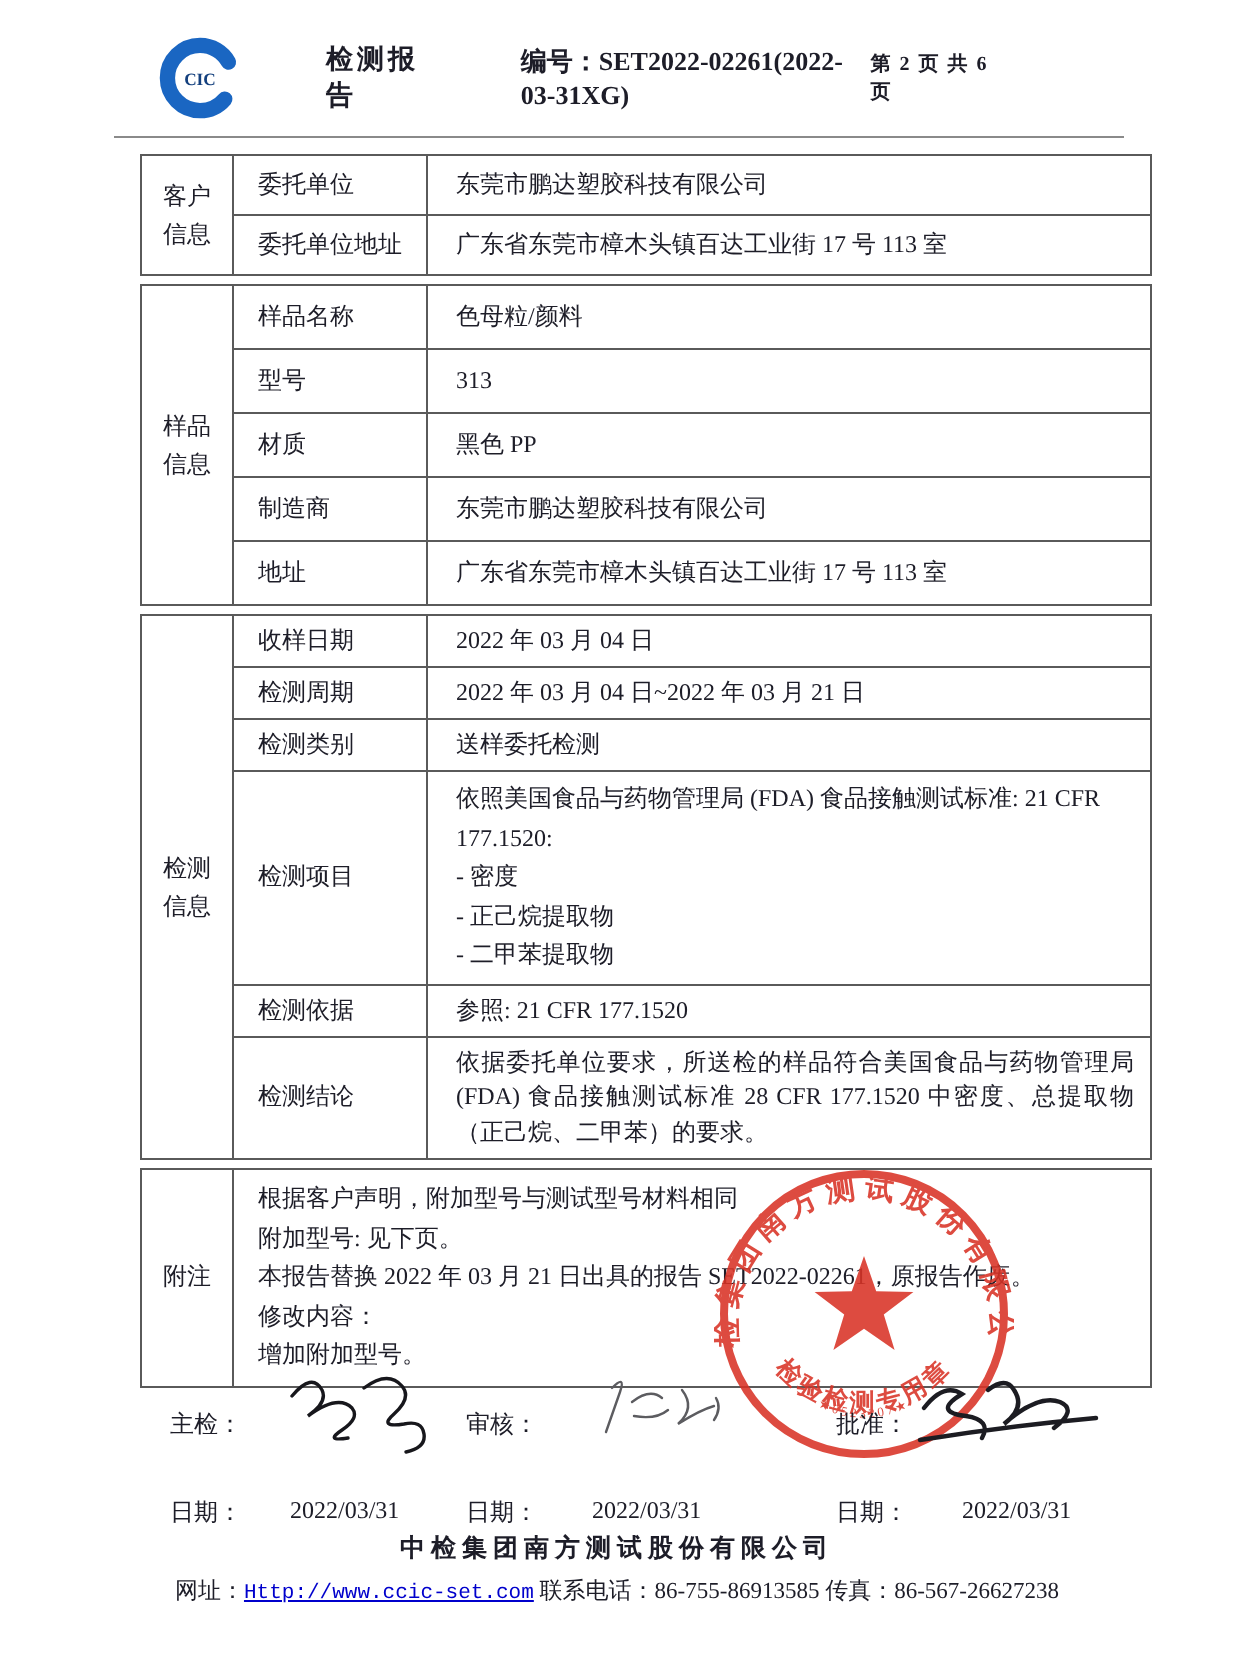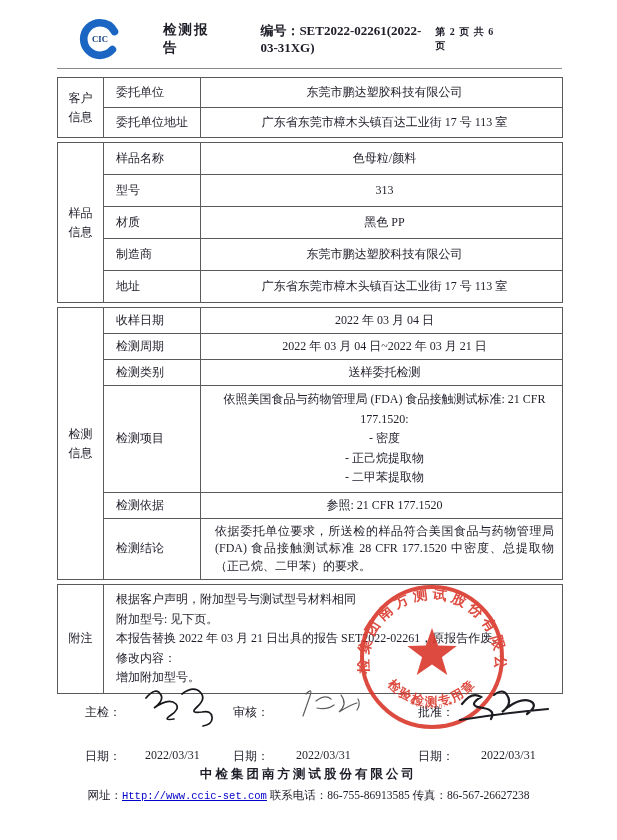--- a/index.html
+++ b/index.html
@@ -20,31 +20,31 @@
   }
   .logo { margin-left: 62px; width: 46px; height: 46px; flex: 0 0 auto; }
   .report-title { margin-left: 40px; font-size: 13.5px; font-weight: bold; letter-spacing: 2px; }
   .report-no { margin-left: 47px; font-size: 13px; font-weight: bold; }
   .page-info { margin-left: auto; margin-right: 57px; font-size: 10px; font-weight: bold; letter-spacing: 1px; }
   .header-rule {
     position: absolute; top: 68px; left: 57px; width: 505px;
     border-top: 1px solid #8a8a8a;
   }
   
-  .tables { position: absolute; top: 77px; left: 57px; width: 505px; font-family: Liberation Serif, serif; }
+  .tables { position: absolute; top: 77px; left: 70px; width: 505px; font-family: Liberation Serif, serif; }
   table.sect {
     border-collapse: collapse; table-layout: fixed;
     width: 505px; margin-bottom: 4px;
     font-size: 12px;
   }
   table.sect td { border: 1px solid #5a5a5a; vertical-align: middle; line-height: 19px; }
   col.c1 { width: 46px; } col.c2 { width: 97px; } col.c3 { width: 362px; }
   td.cat { text-align: center; line-height: 26px; }
   td.lbl { padding: 3px 6px 3px 12px; }
-  td.val { padding: 3px 8px 3px 14px; text-align: center; }
+  td.val { padding: 3px 8px 3px 14px; }
   .multiline { white-space: pre-line; }
   .t-customer td { height: 30px; }
   .t-sample  td { height: 32px; }
   .t-test    tr.short td { height: 26px; }
   .t-test    td.tall { line-height: 19.5px; padding-top: 4px; padding-bottom: 4px; }
   .t-test    td.justify { text-align: justify; line-height: 17.5px; padding-top: 4px; padding-bottom: 4px; }
   .t-notes { margin-top: 0; }
   .t-notes td.content { padding: 5px 8px 5px 12px; line-height: 19.5px; }
   
   .sig-area { position: absolute; top: 688px; left: 0; width: 570px; height: 80px; font-size: 12px; z-index: 3; }

